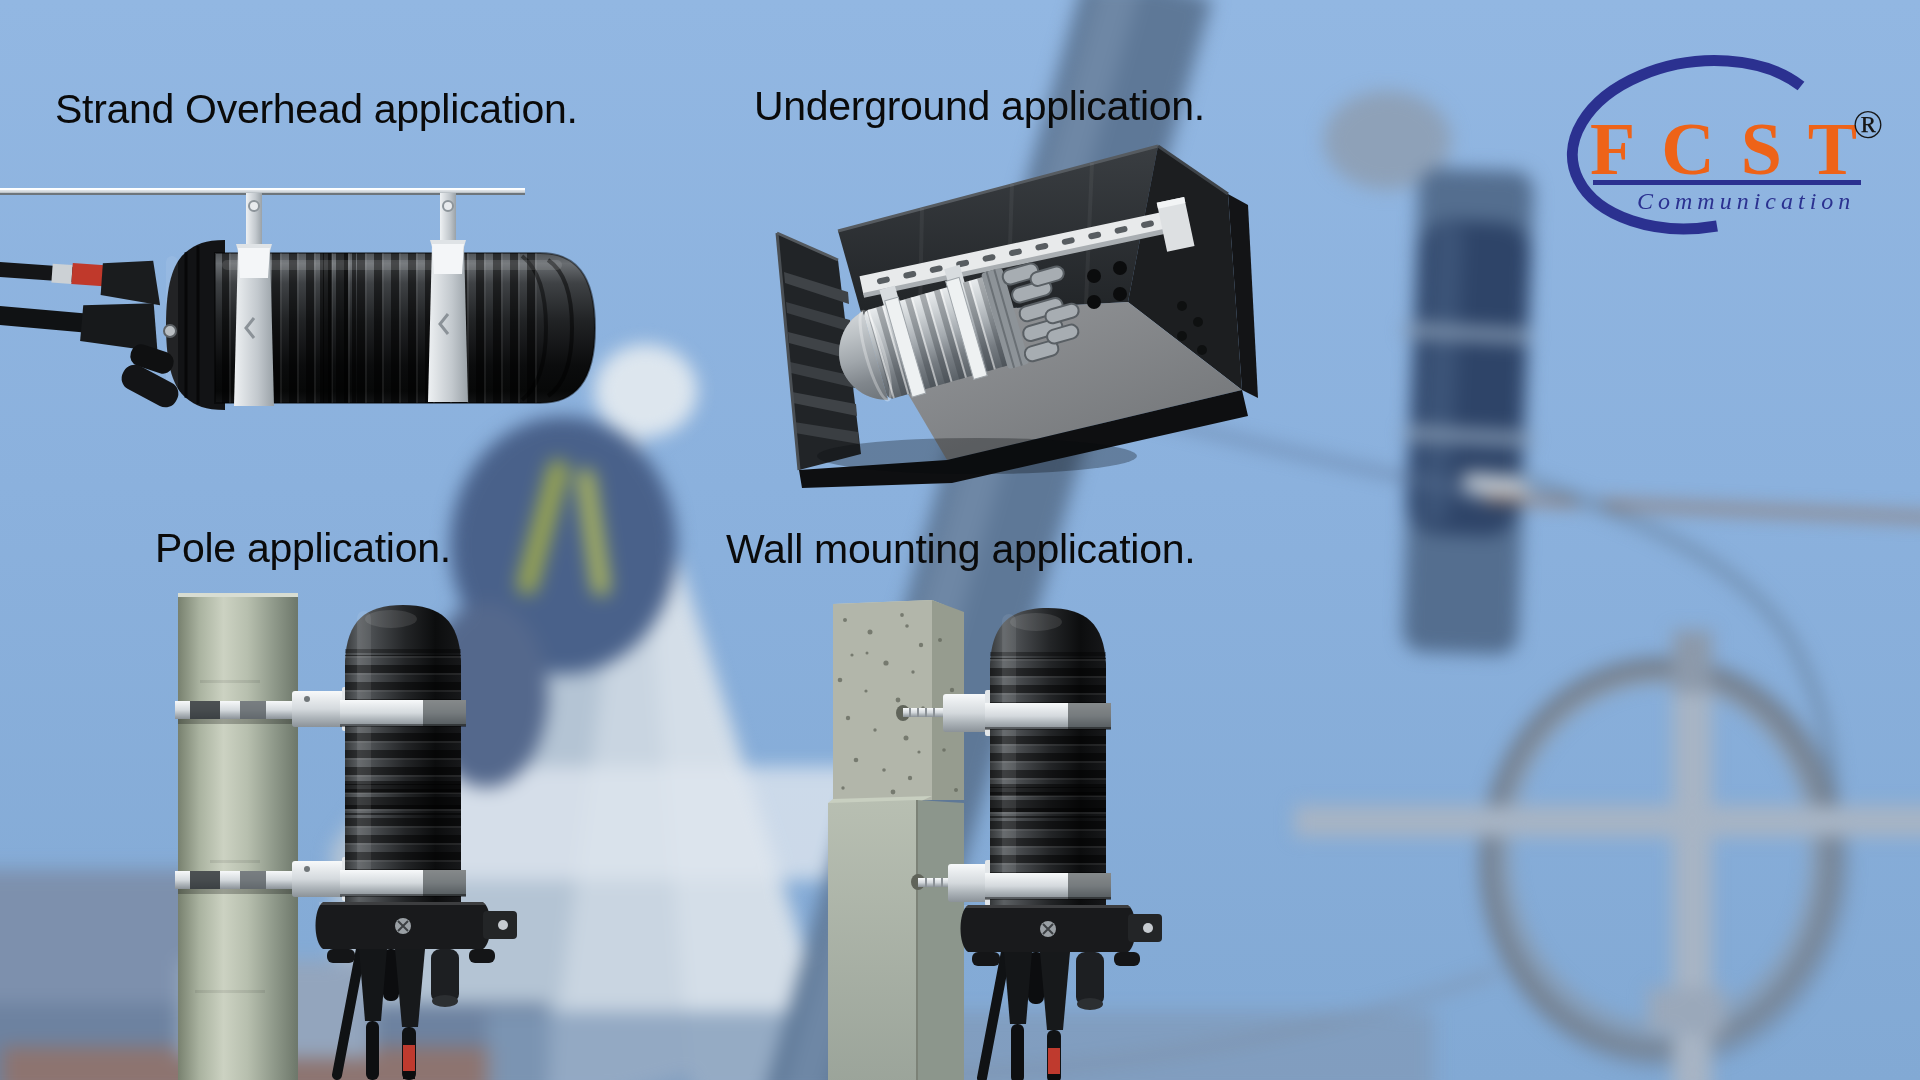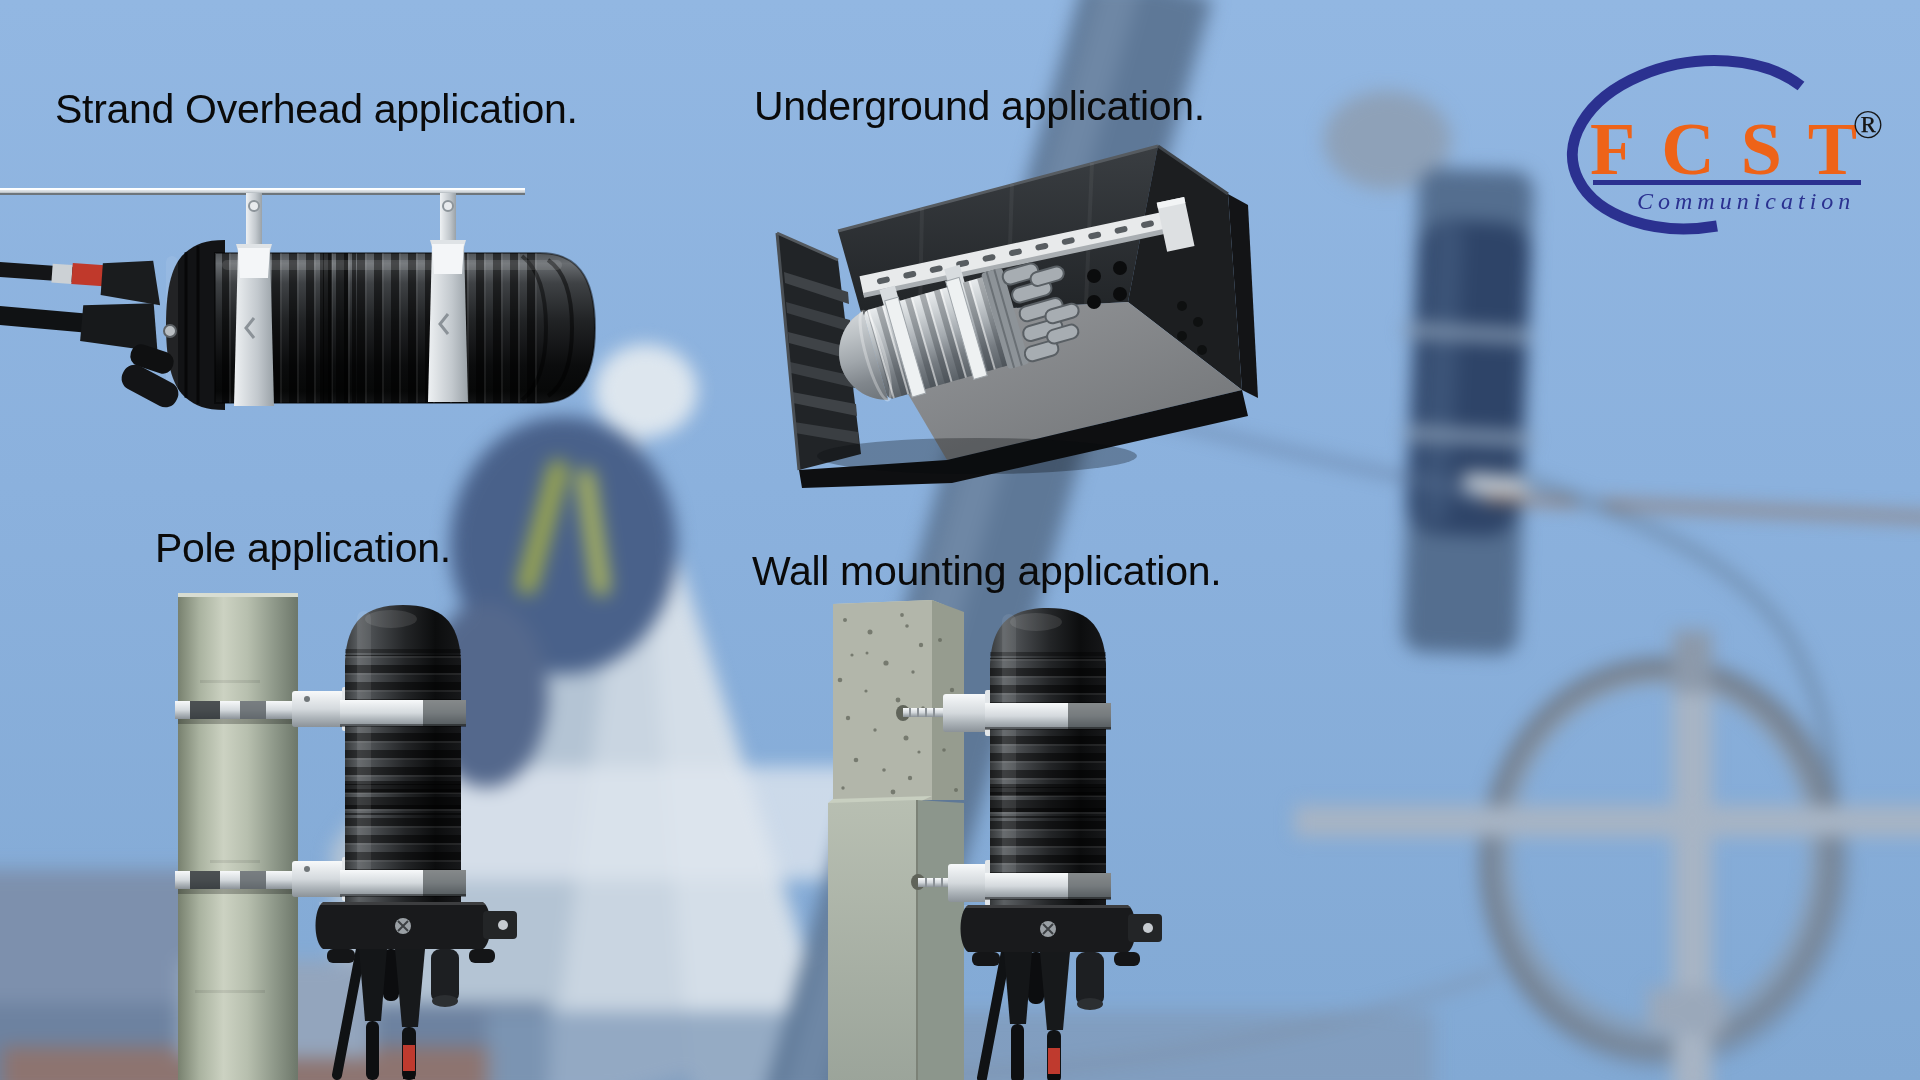--- a/index.html
+++ b/index.html
@@ -7,21 +7,21 @@
          background:linear-gradient(180deg,#92b7e2 0%,#8bb1dd 45%,#82a9d4 100%);
          font-family:"Liberation Sans",sans-serif;}
   svg{display:block;}
   .bg-art{position:absolute;left:0;top:0;filter:blur(9px);transform:scale(1.03);}
   .sharp{position:absolute;}
   .app-label{position:absolute;font-weight:400;font-size:41px;line-height:1.1;
              letter-spacing:-0.3px;color:#0a0a0a;white-space:nowrap;z-index:30;}
   #label-strand{left:55px;top:87px;}
   #label-underground{left:754px;top:84px;}
   #label-pole{left:143px;top:526px;margin-left:12px;}
-  #label-wall{left:752px;top:527px;margin-top:22px;}
+  #label-wall{left:726px;top:527px;}
   #logo{position:absolute;left:1545px;top:50px;width:370px;height:190px;z-index:40;}
   #svg-strand{left:0;top:148px;z-index:20;}
   #svg-underground{left:762px;top:126px;z-index:20;}
   #svg-pole{left:120px;top:560px;z-index:20;}
   #svg-wall{left:660px;top:560px;z-index:21;}
   .defs-holder{position:absolute;width:0;height:0;overflow:hidden;}
 </style>
 </head>
 <body>
 

